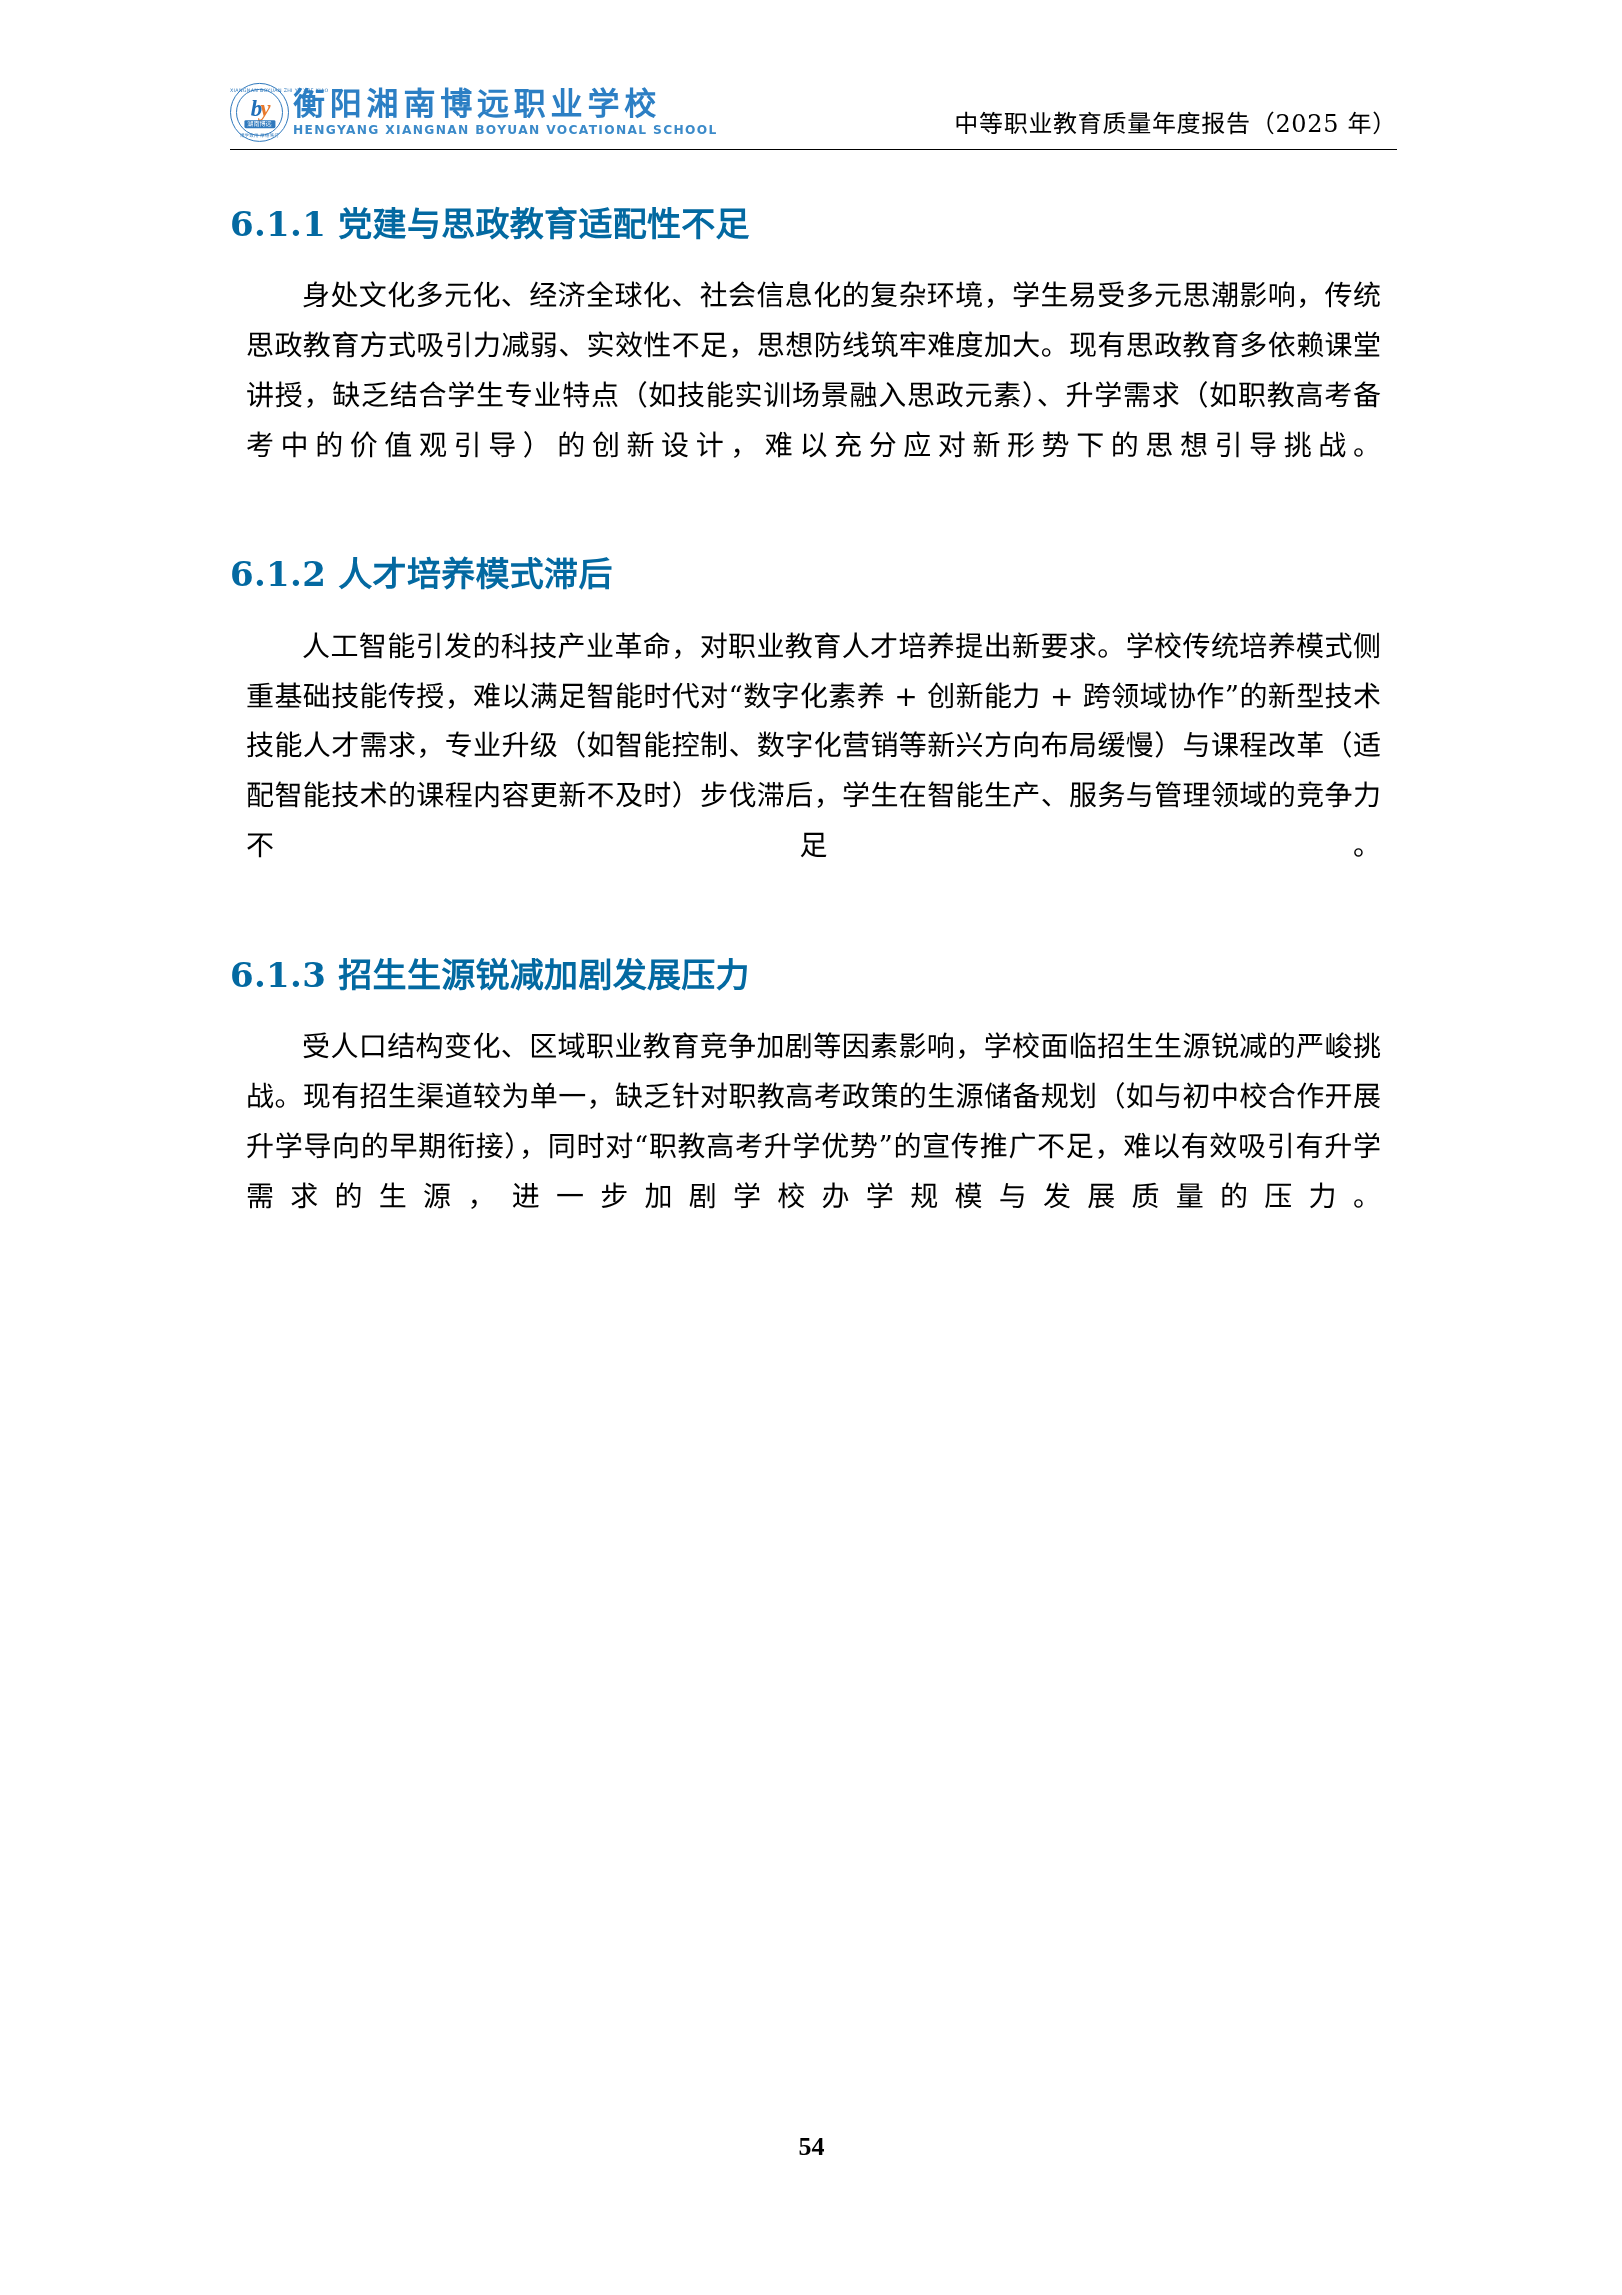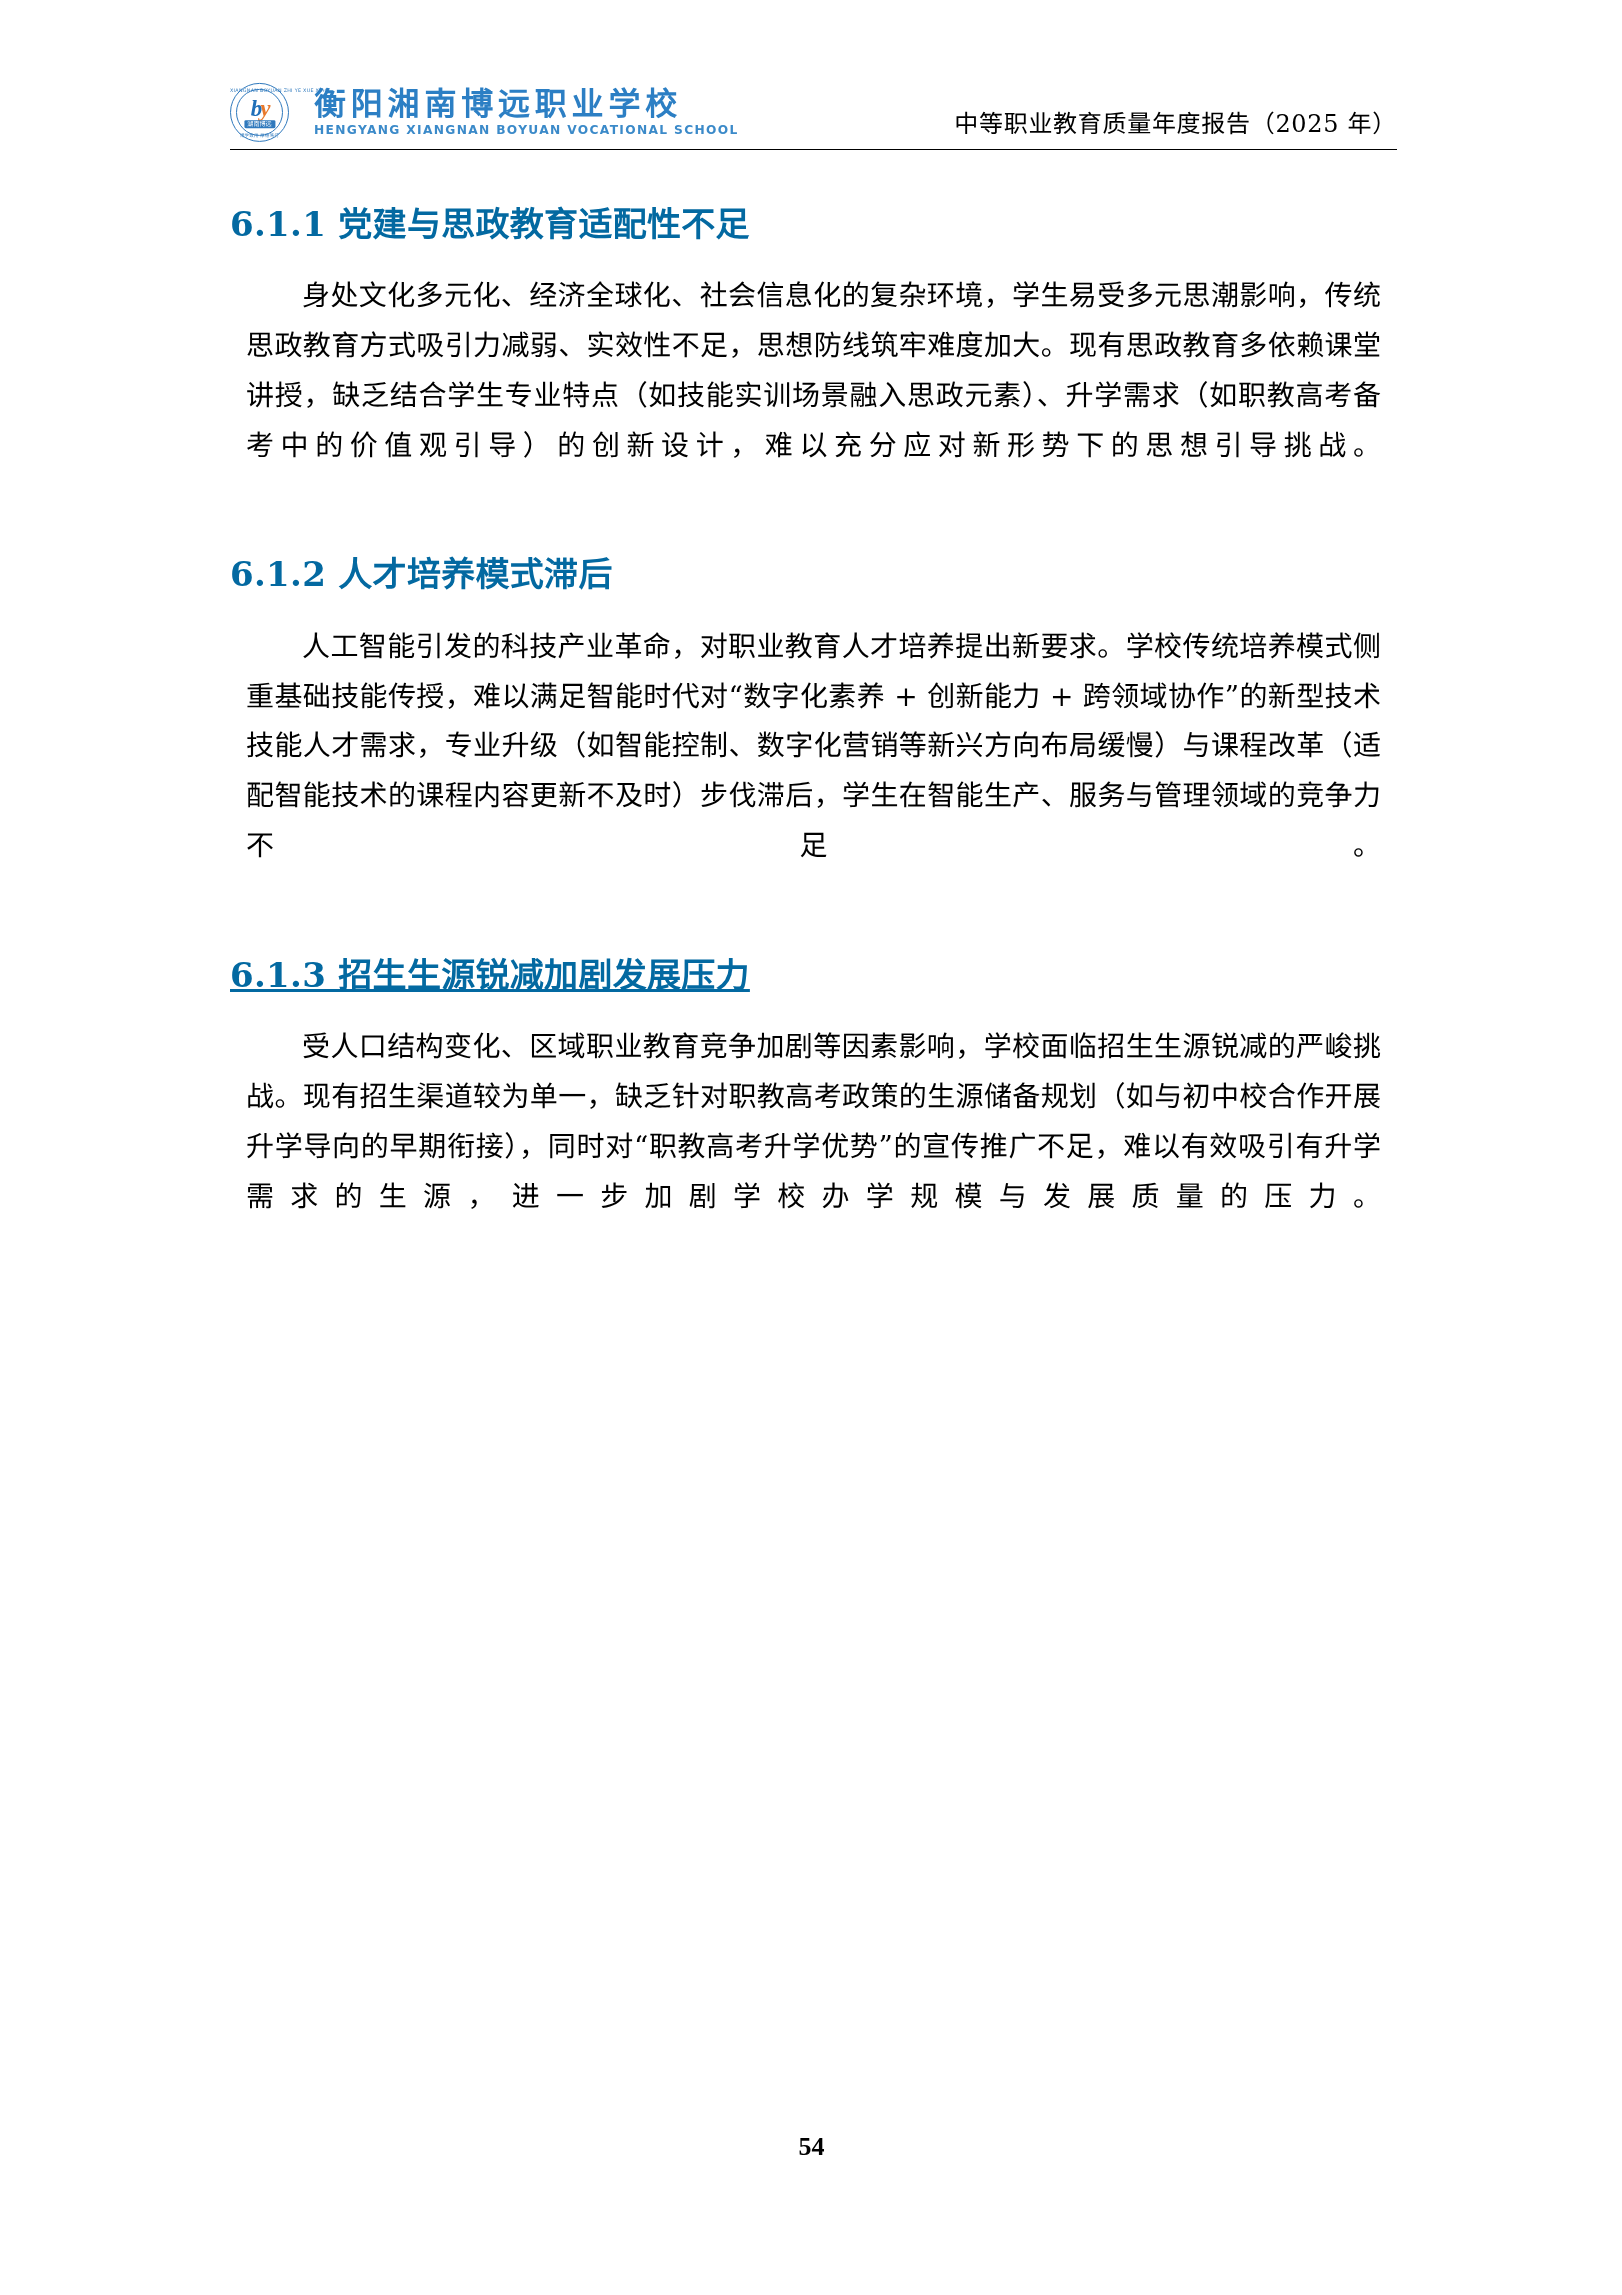--- a/index.html
+++ b/index.html
@@ -27,21 +27,21 @@
     top: 71px;
     width: 1167px;
     height: 75px;
     display: flex;
     align-items: flex-end;
     justify-content: space-between;
   }
   .brand {
     display: flex;
     align-items: center;
-    gap: 25px;
+    gap: 4px;
     transform: translateY(-4.1px);
   }
   .brand-seal {
     width: 59px;
     height: 59px;
     flex: 0 0 59px;
     position: relative;
   }
   .brand-seal .ring-outer {
     position: absolute;
@@ -158,21 +158,21 @@
     font-family: "DejaVu Serif", "Liberation Serif", serif;
     font-weight: bold;
     font-size: 34px;
     line-height: 1.36;
     letter-spacing: 0.3px;
     color: #0369a1;
     white-space: nowrap;
   }
   h2.h-611 { padding-top: 17.7px; }
   h2.h-612 { padding-top: 15px; }
-  h2.h-613 { padding-top: 15px; text-decoration: underline; }
+  h2.h-613 { padding-top: 15px; }
 
   p.body-par {
     margin: 16px;
     font-family: "DejaVu Serif", "Liberation Serif", serif;
     font-size: 28px;
     line-height: 1.78;
     color: #000000;
     text-align: justify;
     text-justify: inter-character;
     text-indent: 2em;

